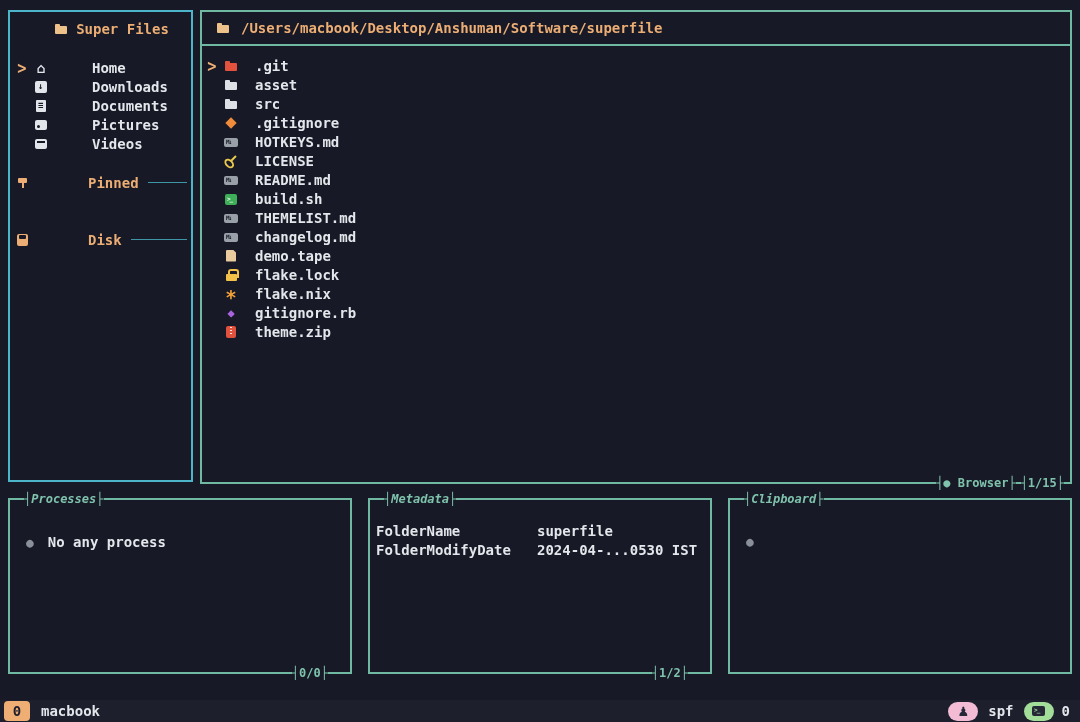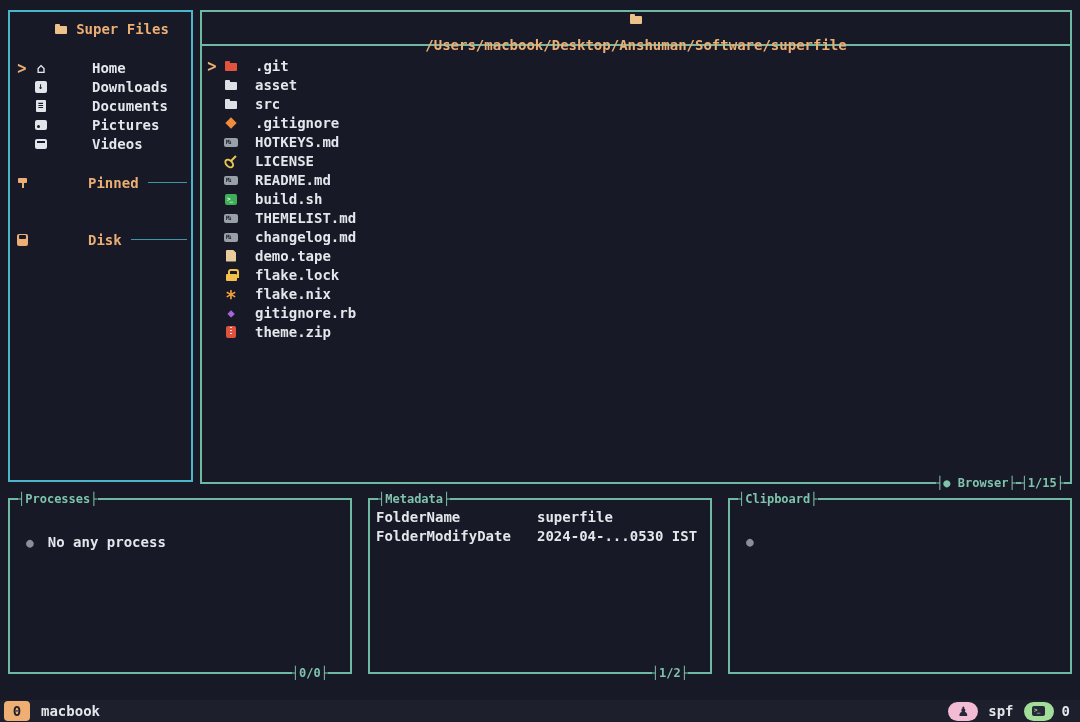--- a/index.html
+++ b/index.html
@@ -20,21 +20,21 @@
   .bpanel { position:absolute; top:498px; height:176px; border:2px solid var(--border-green); }
   .bpanel.processes { left:8px;   width:344px; }
   .bpanel.metadata  { left:368px; width:344px; }
   .bpanel.clipboard { left:728px; width:344px; }
 
   
   .tag { position:absolute; background:var(--bg); color:var(--label-green);
          font-size:12px; line-height:18px; white-space:pre; }
   .tag::before { content:"┤"; }
   .tag::after  { content:"├"; }
-  .ptitle { top:-10px; left:8px; }
+  .ptitle { top:-10px; left:14px;font-style:italic; }
   .ppage  { bottom:-10px; right:22px; }
   .footer-tags { position:absolute; bottom:-10px; right:6px; display:flex; gap:5px; }
   .footer-tags .tag { position:static; }
 
   
   .sidebar-title { margin-top:9px; display:flex; justify-content:center; align-items:center;
                    gap:8px; color:var(--accent);padding-left:22px; }
   .s-items { position:absolute; left:0; top:46px; right:0; }
   .srow { height:19px; display:flex; align-items:center; padding-left:8px; }
   .cur { width:16px; color:var(--accent); transform:scale(1.1,1.2); }
@@ -42,29 +42,29 @@
   .section { position:absolute; left:6px; right:4px; height:19px;
              display:flex; align-items:center; color:var(--accent); }
   .section .lbl { margin-left:22px; }
   .section .rule { flex:1; border-top:1px solid var(--divider); margin-left:9px; }
   .section.pinned { top:161px; }
   .section.disk   { top:218px; }
 
   
   .path-bar { height:34px; border-bottom:2px solid var(--border-green);
               display:flex; align-items:center; gap:11px; padding:0 14px;
-              color:var(--accent);flex-direction:column; }
+              color:var(--accent); }
   .file-list { position:absolute; left:0; top:44px; right:0; }
   .frow { height:19px; display:flex; align-items:center; padding-left:6px; }
   .frow .name { margin-left:17px; }
 
   
   .empty-row { display:flex; align-items:center; padding-left:16px; margin-top:34px; }
   .bullet { color:var(--muted); margin-right:14px; font-size:13px; }
-  .meta-rows { padding:7px 8px 0 6px; }
+  .meta-rows { padding:21px 8px 0 6px; }
   .mrow { height:19px; display:flex; align-items:center; }
   .mkey { width:161px; }
   .mval { white-space:pre; }
 
   
   .status-bar { position:absolute; left:0; top:700px; width:1080px; height:22px;
                 background:var(--statusbar-bg); display:flex; align-items:center; }
   .badge0 { margin-left:4px; width:26px; height:20px; border-radius:4px;
             background:var(--badge-orange); color:var(--statusbar-bg);
             display:flex; align-items:center; justify-content:center; }

